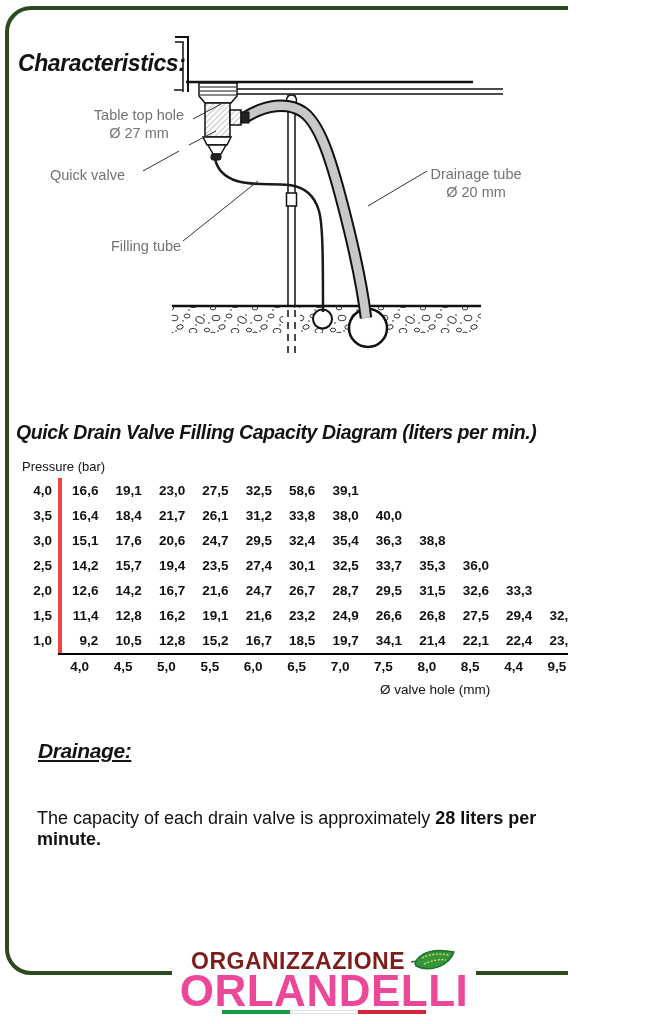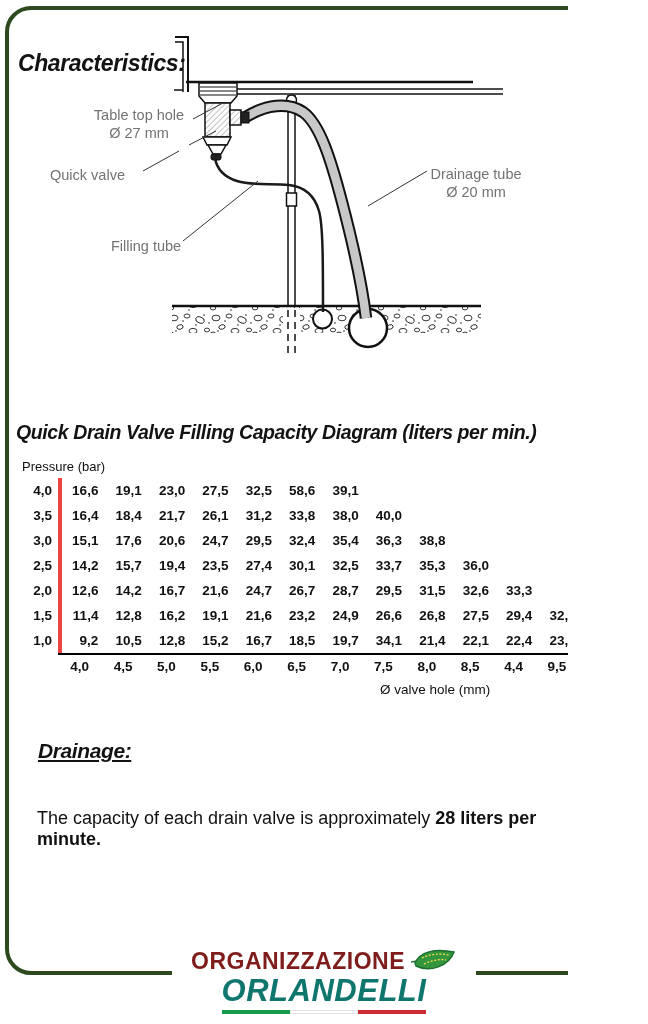--- a/index.html
+++ b/index.html
@@ -40,21 +40,21 @@
 
   #drainage-paragraph { left:37px; top:780px; font-size:18px; z-index:1; width:560px;margin-top:28px; }
   #drainage-paragraph b { font-weight:bold; }
 
   #logo-box {
     left:172px; top:934px; width:304px; height:80px; background:#ffffff; z-index:2;
     display:flex; flex-direction:column; align-items:center;
   }
   .logo-row1 { margin-top:12px; display:flex; align-items:center; gap:6px; }
   #logo-line1 { font-size:23px; font-weight:bold; color:#7f1d1d; letter-spacing:0.5px; white-space:nowrap; }
-  #logo-line2 { font-size:31px; font-weight:bold; color:#0f766e; letter-spacing:0.5px; line-height:30px; white-space:nowrap;font-style:italic; }
+  #logo-line2 { font-size:44px; font-weight:bold; color:#ec4899; letter-spacing:0.5px; line-height:30px; white-space:nowrap; }
   .flag-bar { margin-top:4px; width:204px; height:5px; display:flex; }
   .flag-green { flex:1; background:#169a4c; }
   .flag-white { flex:1; background:#ffffff; box-shadow:inset 0 0 0 1px #e3e3e3; }
   .flag-red { flex:1; background:#ce2b37; }
 
   svg { display:block; }
 </style>
 </head>
 <body>
 

